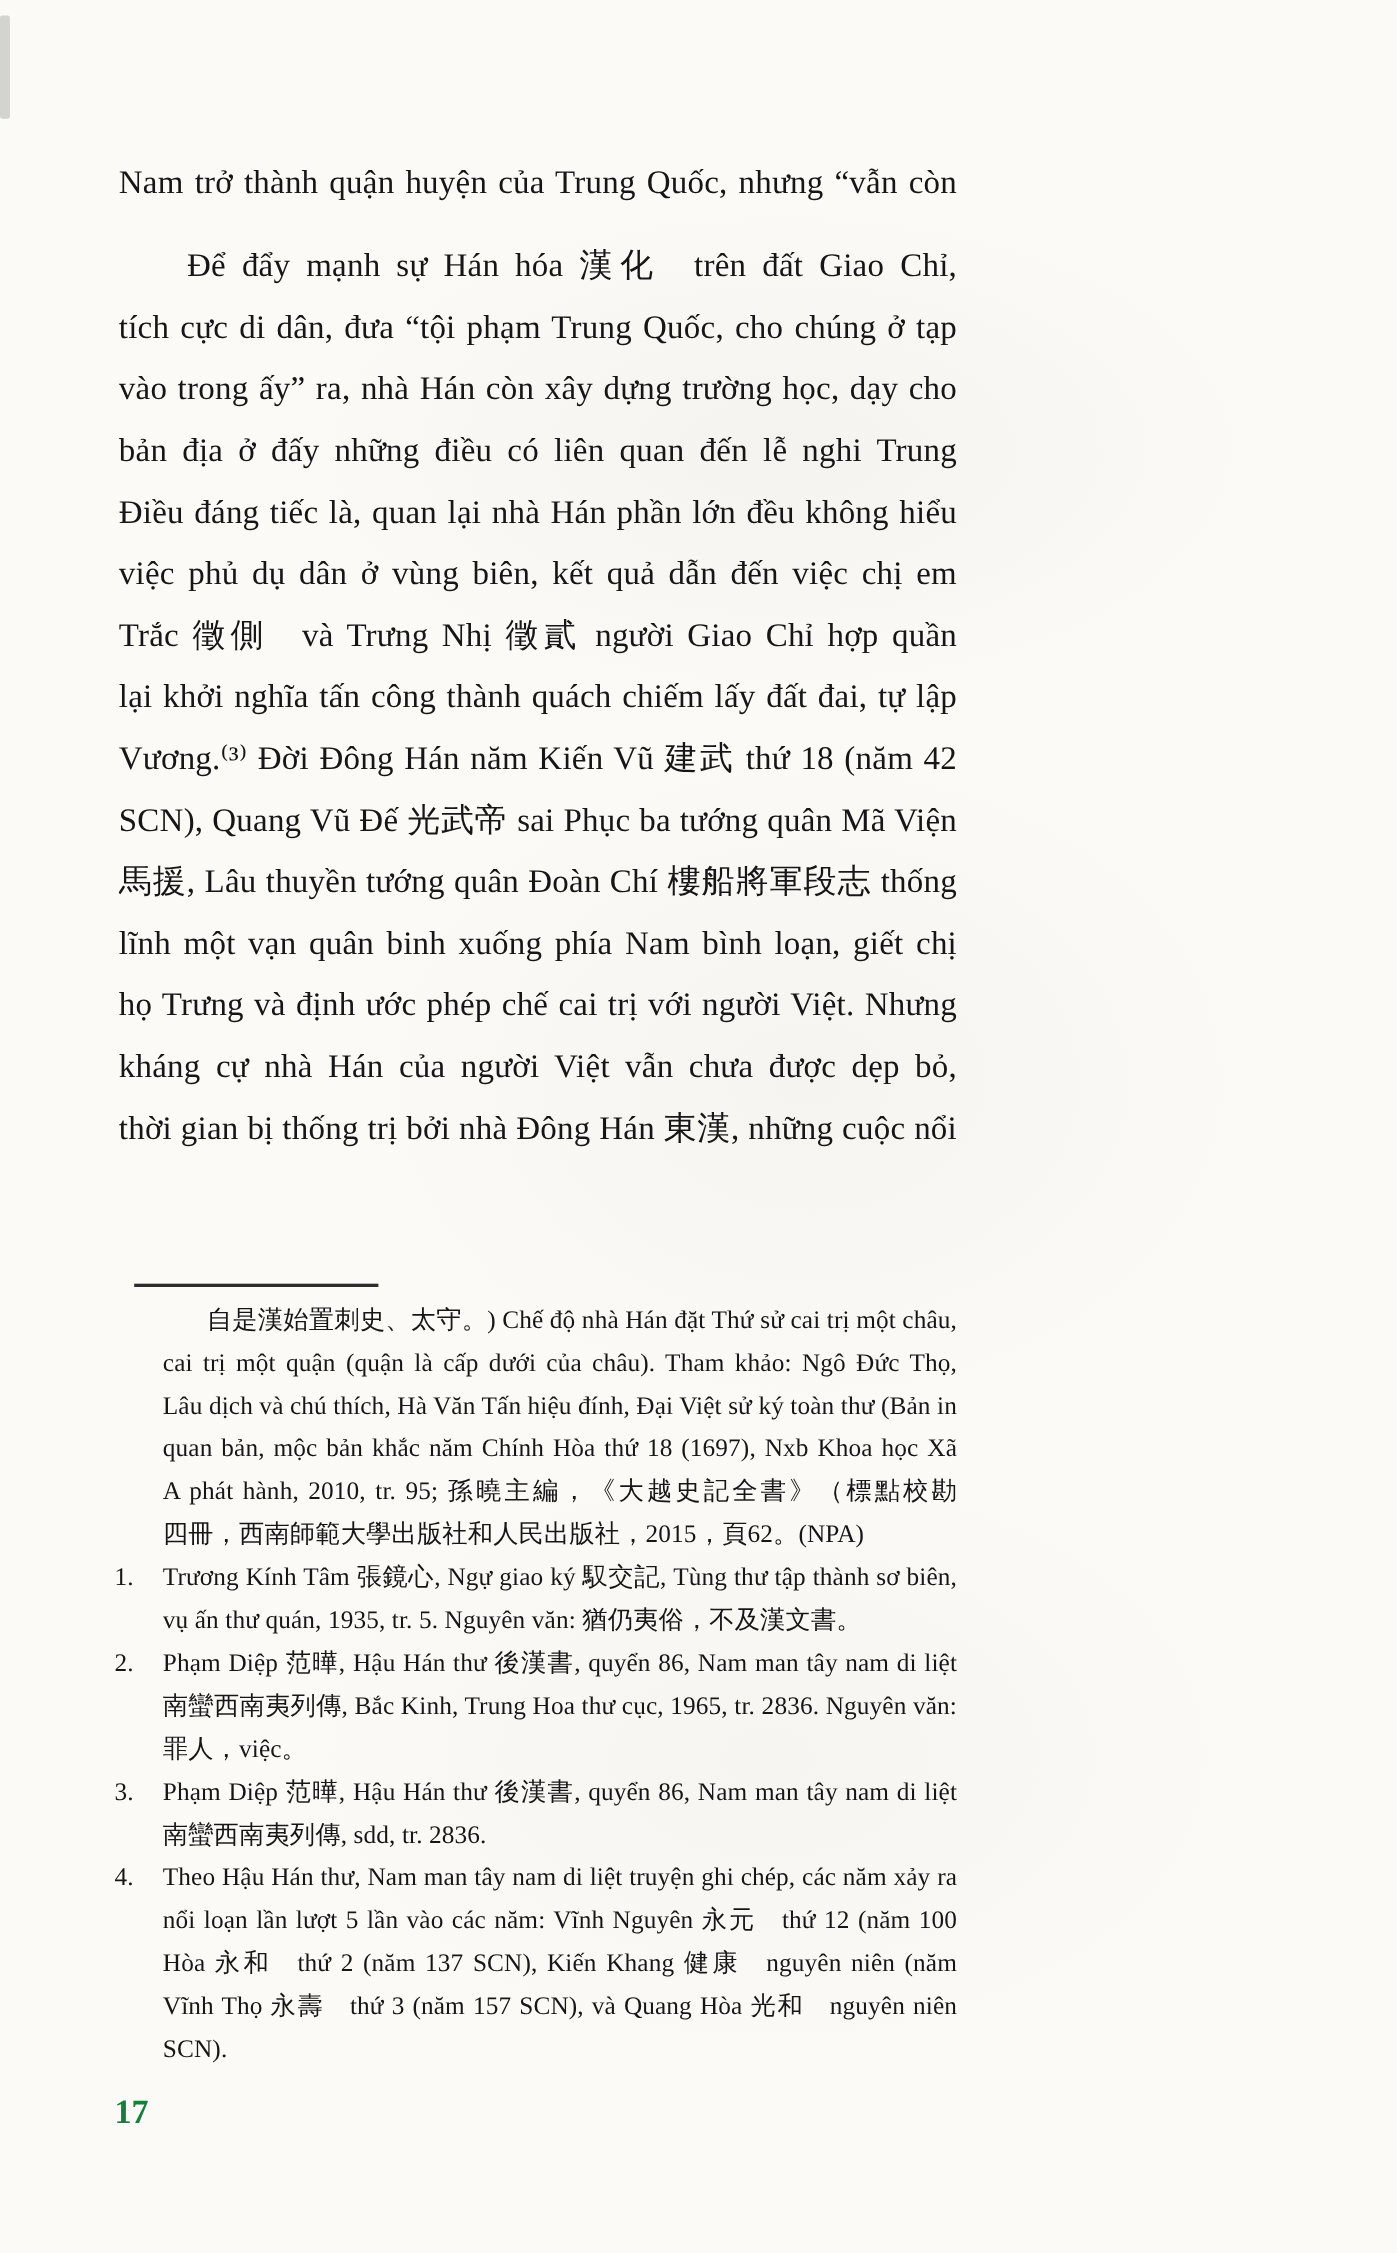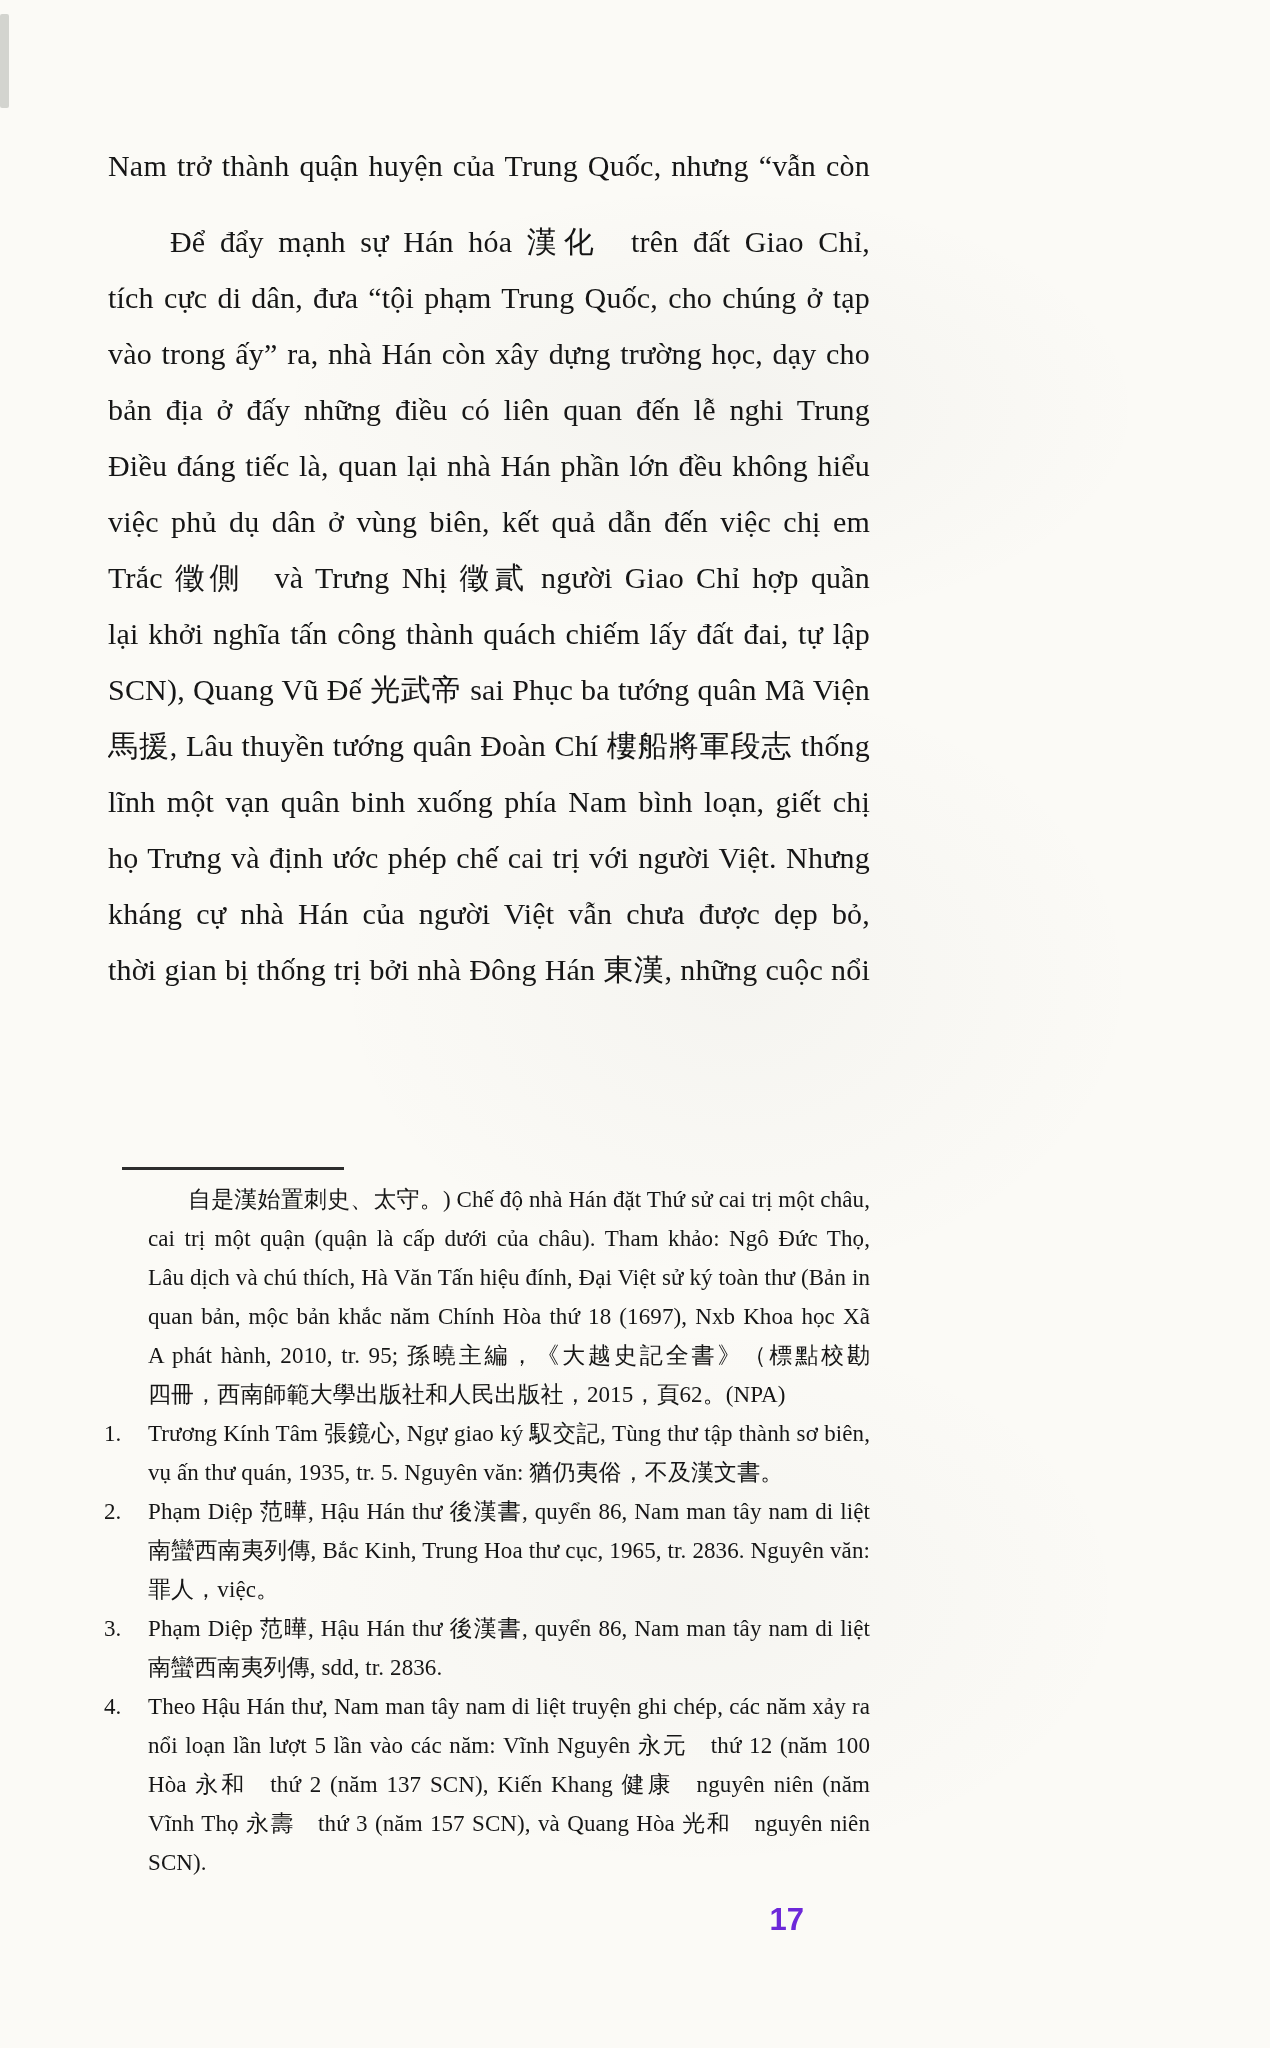--- a/index.html
+++ b/index.html
@@ -51,23 +51,23 @@
   .fn-line{
     text-align:justify;
     text-align-last:justify;
     height:39px;overflow:hidden;
   }
   .fn-line.last{text-align-last:left;}
   .fn-line.extra-indent{text-indent:40px;}
   .it{}
   .page-number{
     position:absolute;left:104px;top:1902px;width:700px;
-    text-align:right;
-    font-family:Liberation Sans, sans-serif;
-    font-weight:700;font-size:31px;color:#6d28d9;
+    text-align:left;
+    font-family:Liberation Serif, serif;
+    font-weight:700;font-size:31px;color:#15803d;
   }
 </style>
 </head>
 <body>
 
 <div class="page">
   <div class="edge-artifact"></div>
 
   <main class="body-text" id="body">
       <div class="para">
@@ -75,20 +75,21 @@
       </div>
       <div class="para indent-first">
         <div class="line"><span>Để đẩy mạnh sự Hán hóa 漢化 trên đất Giao Chỉ, ngoài việc</span></div>
         <div class="line"><span>tích cực di dân, đưa “tội phạm Trung Quốc, cho chúng ở tạp lẫn</span></div>
         <div class="line"><span>vào trong ấy” ra, nhà Hán còn xây dựng trường học, dạy cho dân</span></div>
         <div class="line"><span>bản địa ở đấy những điều có liên quan đến lễ nghi Trung Quốc.⁽²⁾</span></div>
         <div class="line"><span>Điều đáng tiếc là, quan lại nhà Hán phần lớn đều không hiểu</span></div>
         <div class="line"><span>việc phủ dụ dân ở vùng biên, kết quả dẫn đến việc chị em Trưng</span></div>
         <div class="line"><span>Trắc 徵側 và Trưng Nhị 徵貳 người Giao Chỉ hợp quần chúng</span></div>
         <div class="line"><span>lại khởi nghĩa tấn công thành quách chiếm lấy đất đai, tự lập làm</span></div>
+        <div class="line"><span>Vương.⁽³⁾ Đời Đông Hán năm Kiến Vũ 建武 thứ 18 (năm 42</span></div>
         <div class="line"><span>SCN), Quang Vũ Đế 光武帝 sai Phục ba tướng quân Mã Viện</span></div>
         <div class="line"><span>馬援, Lâu thuyền tướng quân Đoàn Chí 樓船將軍段志 thống</span></div>
         <div class="line"><span>lĩnh một vạn quân binh xuống phía Nam bình loạn, giết chị em</span></div>
         <div class="line"><span>họ Trưng và định ước phép chế cai trị với người Việt. Nhưng lòng</span></div>
         <div class="line"><span>kháng cự nhà Hán của người Việt vẫn chưa được dẹp bỏ, trong</span></div>
         <div class="line"><span>thời gian bị thống trị bởi nhà Đông Hán 東漢, những cuộc nổi</span></div>
       </div>
     </main>
 
   <div class="fn-sep"></div>

